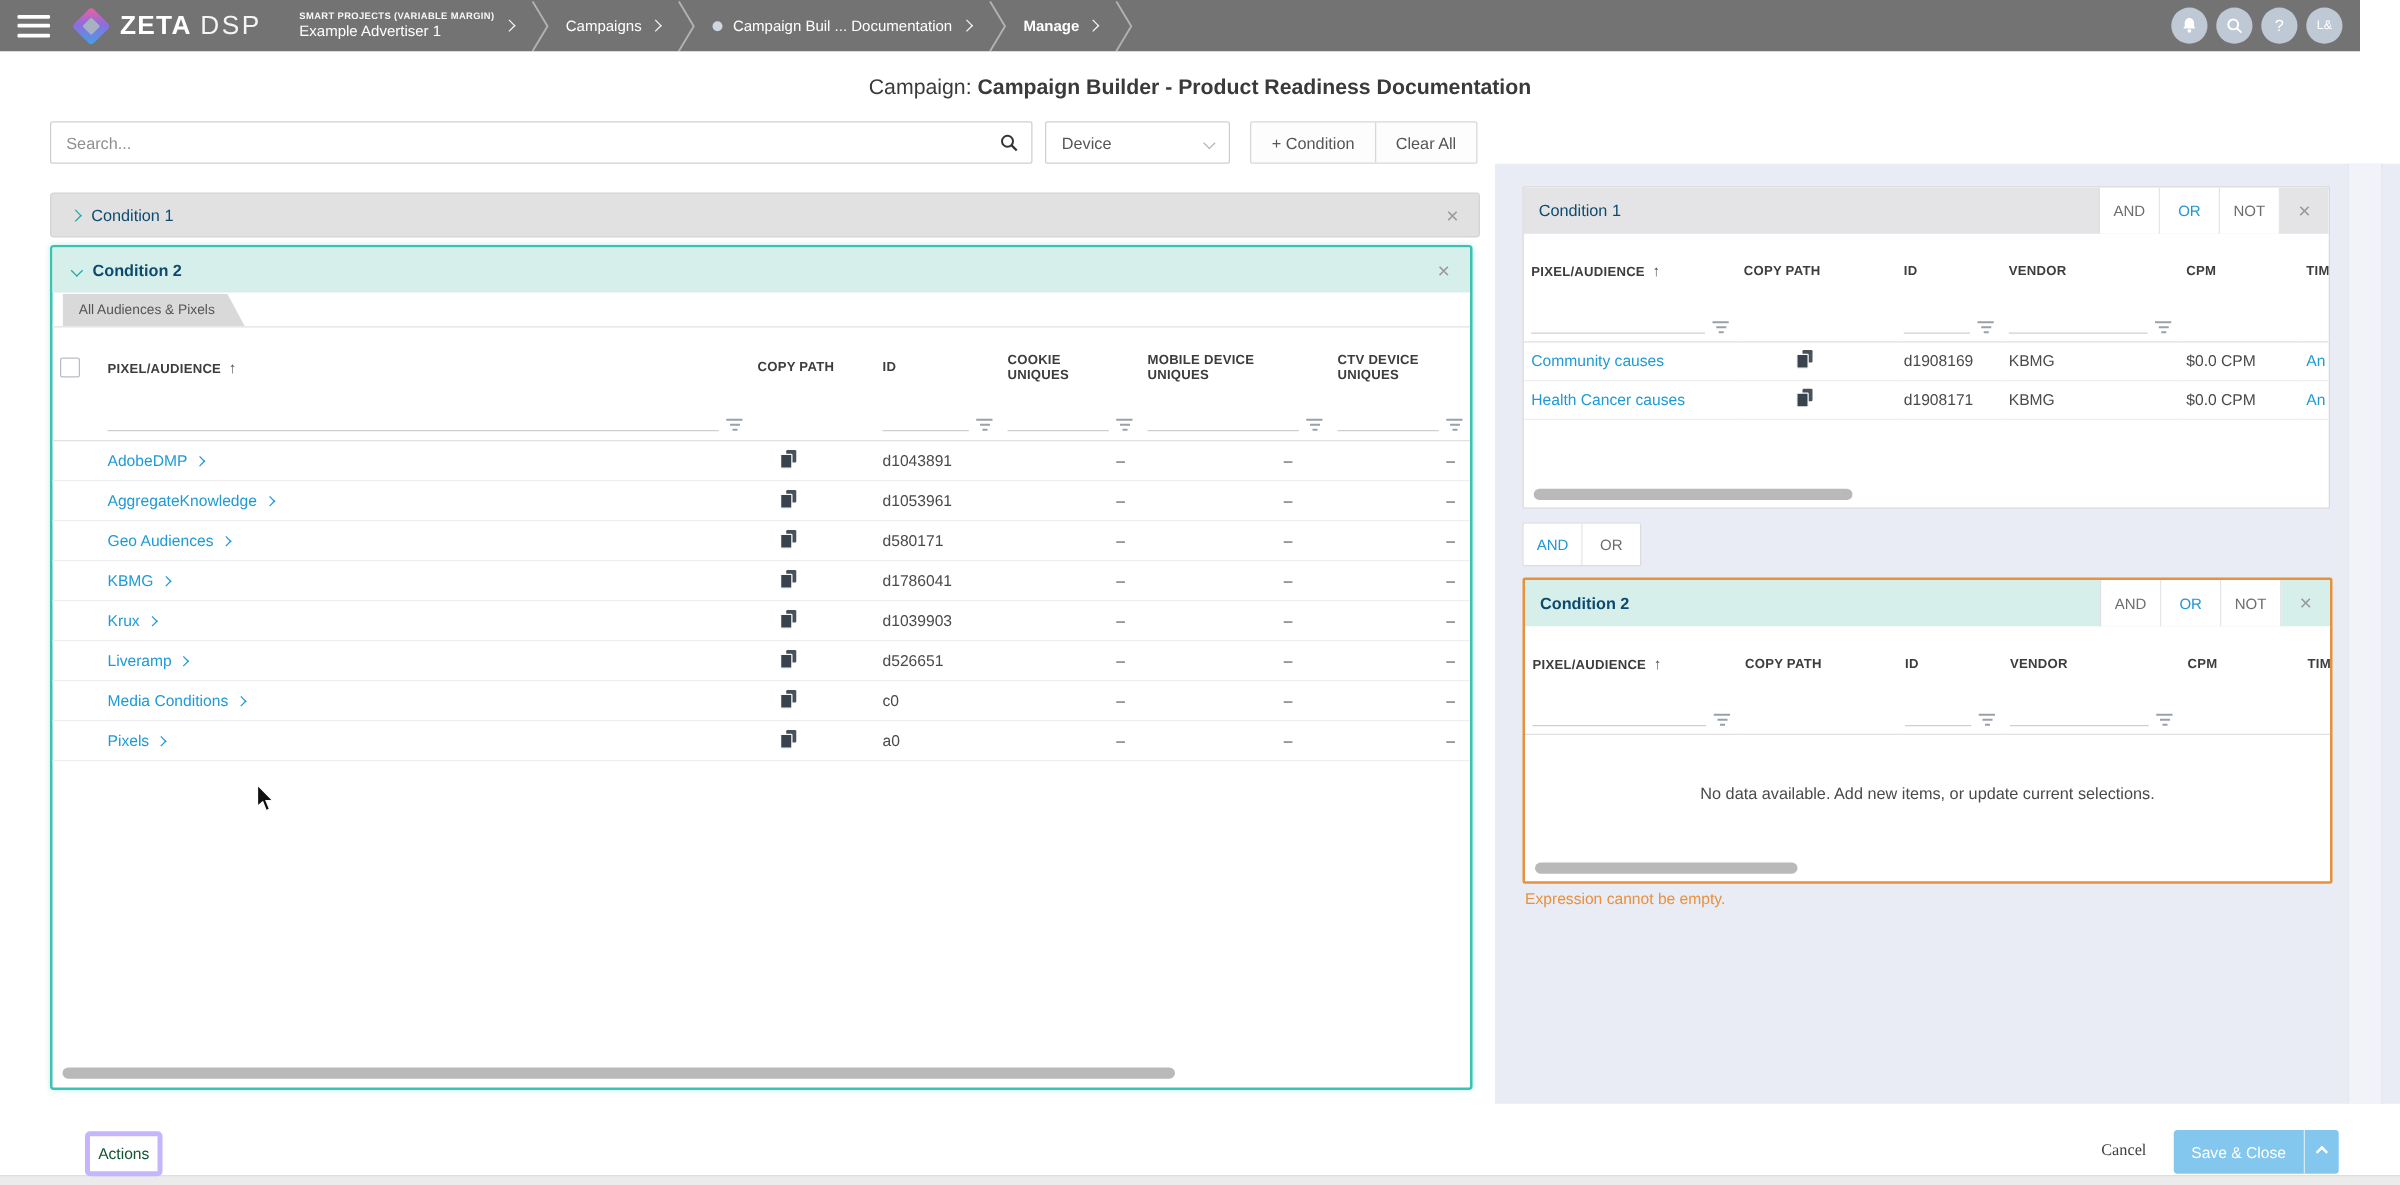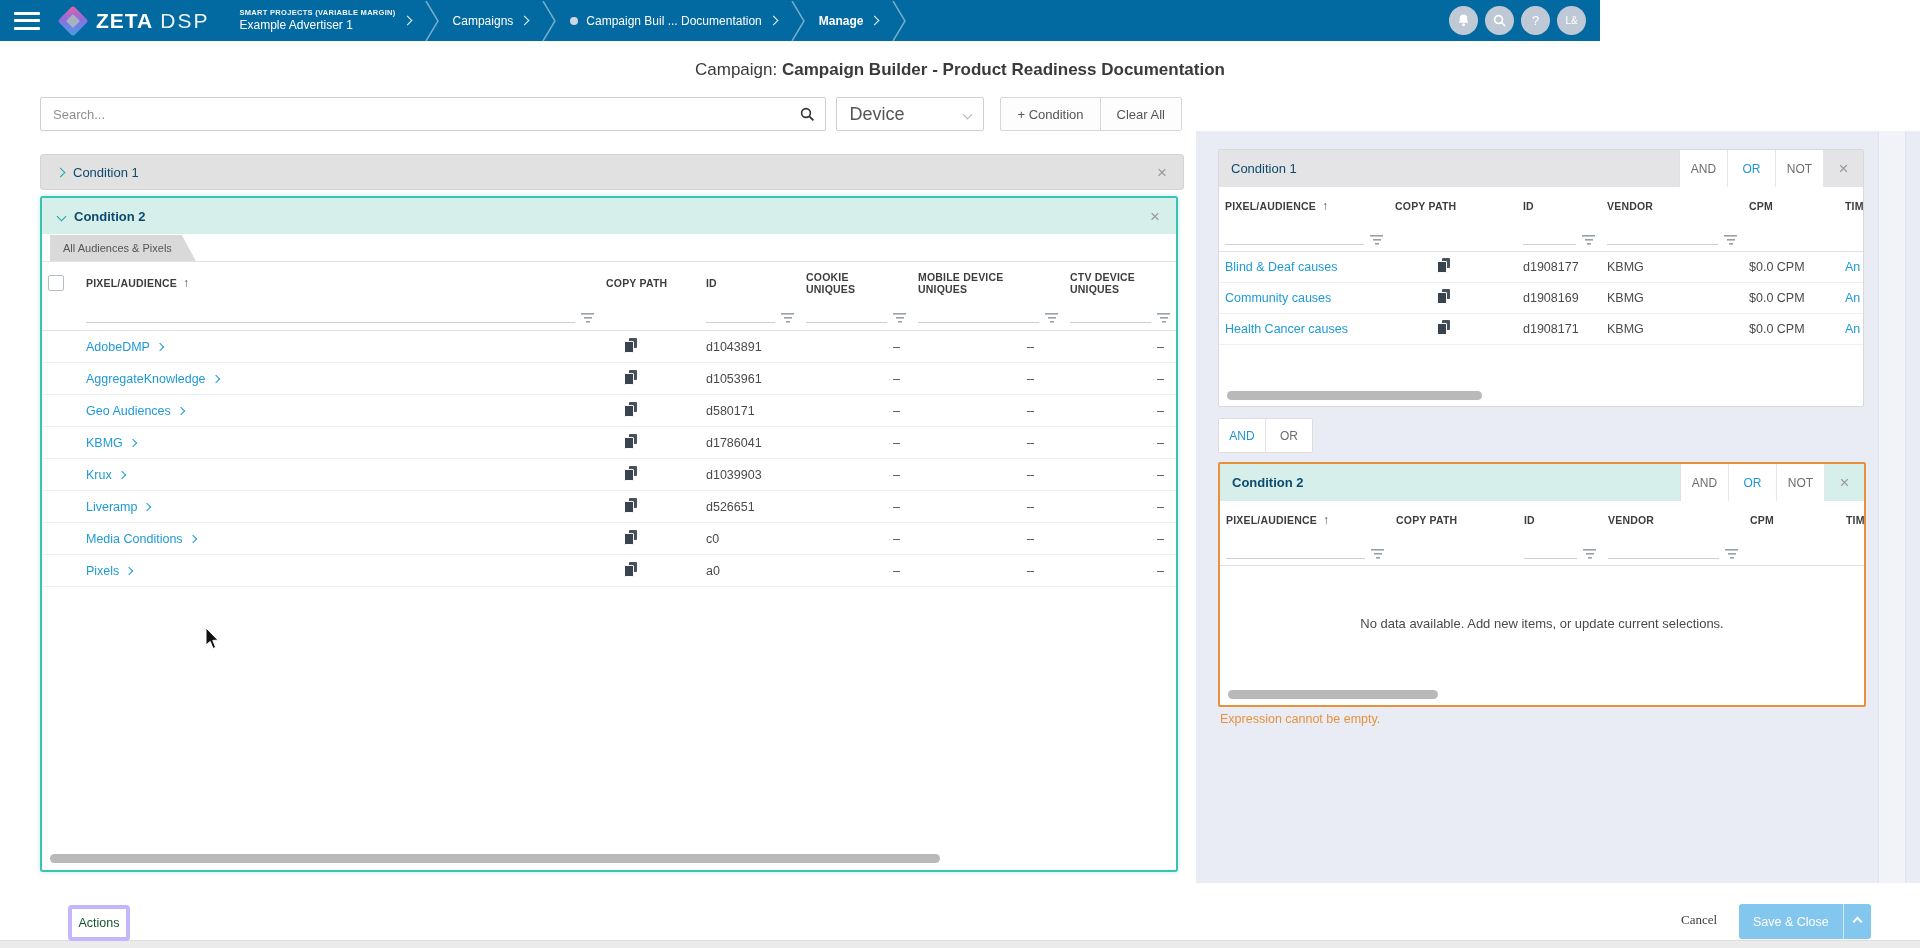--- a/index.html
+++ b/index.html
@@ -7,21 +7,21 @@
        font-family:"Liberation Sans","DejaVu Sans",sans-serif;color:#3f3f3f;}
   .abs{position:absolute;}
 
   
   .chev{display:inline-block;width:6px;height:6px;border-top:1.6px solid currentColor;border-right:1.6px solid currentColor;}
   .chev.r{transform:rotate(45deg);}
   .chev.d{transform:rotate(135deg);}
   .chev.u{transform:rotate(-45deg);}
 
   
-  .topbar{top:0;left:0;width:1600px;height:41px;background:#0369a1;display:flex;align-items:center;}
+  .topbar{top:0;left:0;width:1888px;height:41px;background:#737373;display:flex;align-items:center;}
   .hamburger{width:26px;height:18px;margin-left:14px;display:flex;flex-direction:column;justify-content:space-between;cursor:pointer;}
   .hamburger div{height:3px;background:#fff;border-radius:1px;}
   .logo-wrap{display:flex;align-items:center;margin-left:22px;cursor:pointer;}
   .diamond{width:22px;height:22px;transform:rotate(45deg);background:linear-gradient(135deg,#f0609f 0%,#8e6ddd 45%,#3fa3e8 100%);position:relative;border-radius:3px;}
   .diamond::after{content:"";position:absolute;inset:6px;background:#a6b2c2;border-radius:1px;}
   .brand{margin-left:12px;color:#fff;font-size:21px;letter-spacing:1px;}
   .brand .b1{font-weight:bold;}
   .brand .b2{font-weight:400;opacity:.92;margin-left:7px;letter-spacing:2px;}
   .crumbs{display:flex;align-items:center;height:41px;margin-left:30px;color:#fff;}
   .crumb{display:flex;align-items:center;cursor:pointer;white-space:nowrap;}
@@ -38,40 +38,40 @@
   
   .page-title{top:60px;left:0;width:1920px;text-align:center;font-size:17px;color:#3a3a3a;}
   .page-title .bold{font-weight:bold;}
 
   
   .filterbar{top:97px;left:40px;width:1142px;height:34px;display:flex;align-items:stretch;}
   .searchbox{flex:1;border:1px solid #cfcfcf;border-radius:2px;background:#fff;display:flex;align-items:center;padding:0 10px;}
   .searchbox input{flex:1;border:none;outline:none;font-size:13px;color:#444;font-family:inherit;background:transparent;}
   .searchbox input::placeholder{color:#8f8f8f;}
   .mag{width:16px;height:16px;}
-  .device-select{width:122px;margin-left:10px;border:1px solid #cfcfcf;border-radius:2px;background:#fff;display:flex;align-items:center;justify-content:space-between;padding:0 12px;font-size:18px;color:#555;cursor:pointer;}
+  .device-select{width:122px;margin-left:10px;border:1px solid #cfcfcf;border-radius:2px;background:#fff;display:flex;align-items:center;justify-content:space-between;padding:0 12px;font-size:13px;color:#555;cursor:pointer;}
   .device-select .chev{color:#b5b5b5;}
   .btn-group{margin-left:16px;display:flex;border:1px solid #d7d7d7;border-radius:2px;background:#fdfdfd;}
   .flat-btn{display:flex;align-items:center;padding:0 16px;font-size:13px;color:#555;cursor:pointer;white-space:nowrap;}
   .flat-btn + .flat-btn{border-left:1px solid #d7d7d7;}
 
   
   .cond1-left{top:154px;left:40px;width:1142px;height:34px;background:#e1e1e1;border:1px solid #d4d4d4;border-radius:3px;display:flex;align-items:center;}
   .cond-label{color:#0c4a6e;font-size:13px;margin-left:9px;}
   .cond-label.bold{font-weight:bold;}
   .toggle-chev{color:#1ba8a2;margin-left:16px;}
   .x-btn{margin-left:auto;margin-right:16px;color:#9a9a9a;font-size:17px;line-height:1;cursor:pointer;}
 
   .cond2-left{top:196px;left:40px;width:1134px;height:672px;background:#fff;border:2px solid #3ac3b3;border-radius:3px;display:flex;flex-direction:column;box-shadow:0 0 4px rgba(58,195,179,.35);}
   .cond2-head{height:36px;background:#d7efeb;display:flex;align-items:center;flex:0 0 auto;}
   .tabrow{height:27px;border-bottom:1px solid #e2e2e2;display:flex;align-items:flex-end;flex:0 0 auto;}
   .tab{margin-left:8px;height:26px;background:#d9d9d9;color:#555;font-size:11px;display:flex;align-items:center;padding:0 24px 0 13px;clip-path:polygon(0 0,calc(100% - 14px) 0,100% 100%,0 100%);cursor:pointer;}
 
   table.grid{border-collapse:collapse;width:100%;table-layout:fixed;}
-  .grid th{font-size:10.5px;color:#3d3d3d;text-transform:uppercase;font-weight:bold;letter-spacing:.2px;text-align:left;padding:4px 6px;height:33px;vertical-align:middle;cursor:pointer;}
+  .grid th{font-size:10.5px;color:#3d3d3d;text-transform:uppercase;font-weight:bold;letter-spacing:.2px;text-align:left;padding:15px 6px;height:33px;vertical-align:middle;cursor:pointer;}
   .grid .filter-row td{height:27px;border-bottom:1px solid #e0e0e0;padding:0 6px;vertical-align:middle;}
   .grid td{font-size:12.5px;color:#4a4a4a;padding:0 6px;height:31px;border-bottom:1px solid #efefef;vertical-align:middle;}
   .num-r{text-align:right;}
   .sort-arrow{font-size:12px;color:#555;margin-left:6px;font-weight:400;}
   .checkbox{width:14px;height:14px;border:1.5px solid #b9bec4;border-radius:2px;background:#fff;cursor:pointer;}
   .link{color:#1e9ad6;cursor:pointer;display:inline-flex;align-items:center;gap:7px;}
   .link .chev{width:5px;height:5px;}
   .filter-ctl{display:flex;align-items:flex-end;gap:6px;}
   .filter-line{flex:1;border-bottom:1px solid #cfcfcf;height:12px;cursor:text;}
   .funnel{width:13px;height:10px;flex:0 0 auto;cursor:pointer;background:
@@ -450,32 +450,20 @@
                 <div class="filter-ctl">
                   <div class="filter-line"></div>
                   <div class="funnel"></div>
                 </div>
               </td>
             <td></td>
               <td></td>
           </tr>
         </thead>
         <tbody id="right-rows">
-  <tr>
-    <td><span class="link">
-                  <span>Blind &amp; Deaf causes</span>
-                </span></td>
-    <td style="padding-left:48px"><span class="copy-ic"></span></td>
-    <td>d1908177</td>
-    <td>KBMG</td>
-    <td>$0.0 CPM</td>
-    <td><span class="link">
-                  <span>An</span>
-                </span></td>
-  </tr>
 
   <tr>
     <td><span class="link">
                   <span>Community causes</span>
                 </span></td>
     <td style="padding-left:48px"><span class="copy-ic"></span></td>
     <td>d1908169</td>
     <td>KBMG</td>
     <td>$0.0 CPM</td>
     <td><span class="link">

